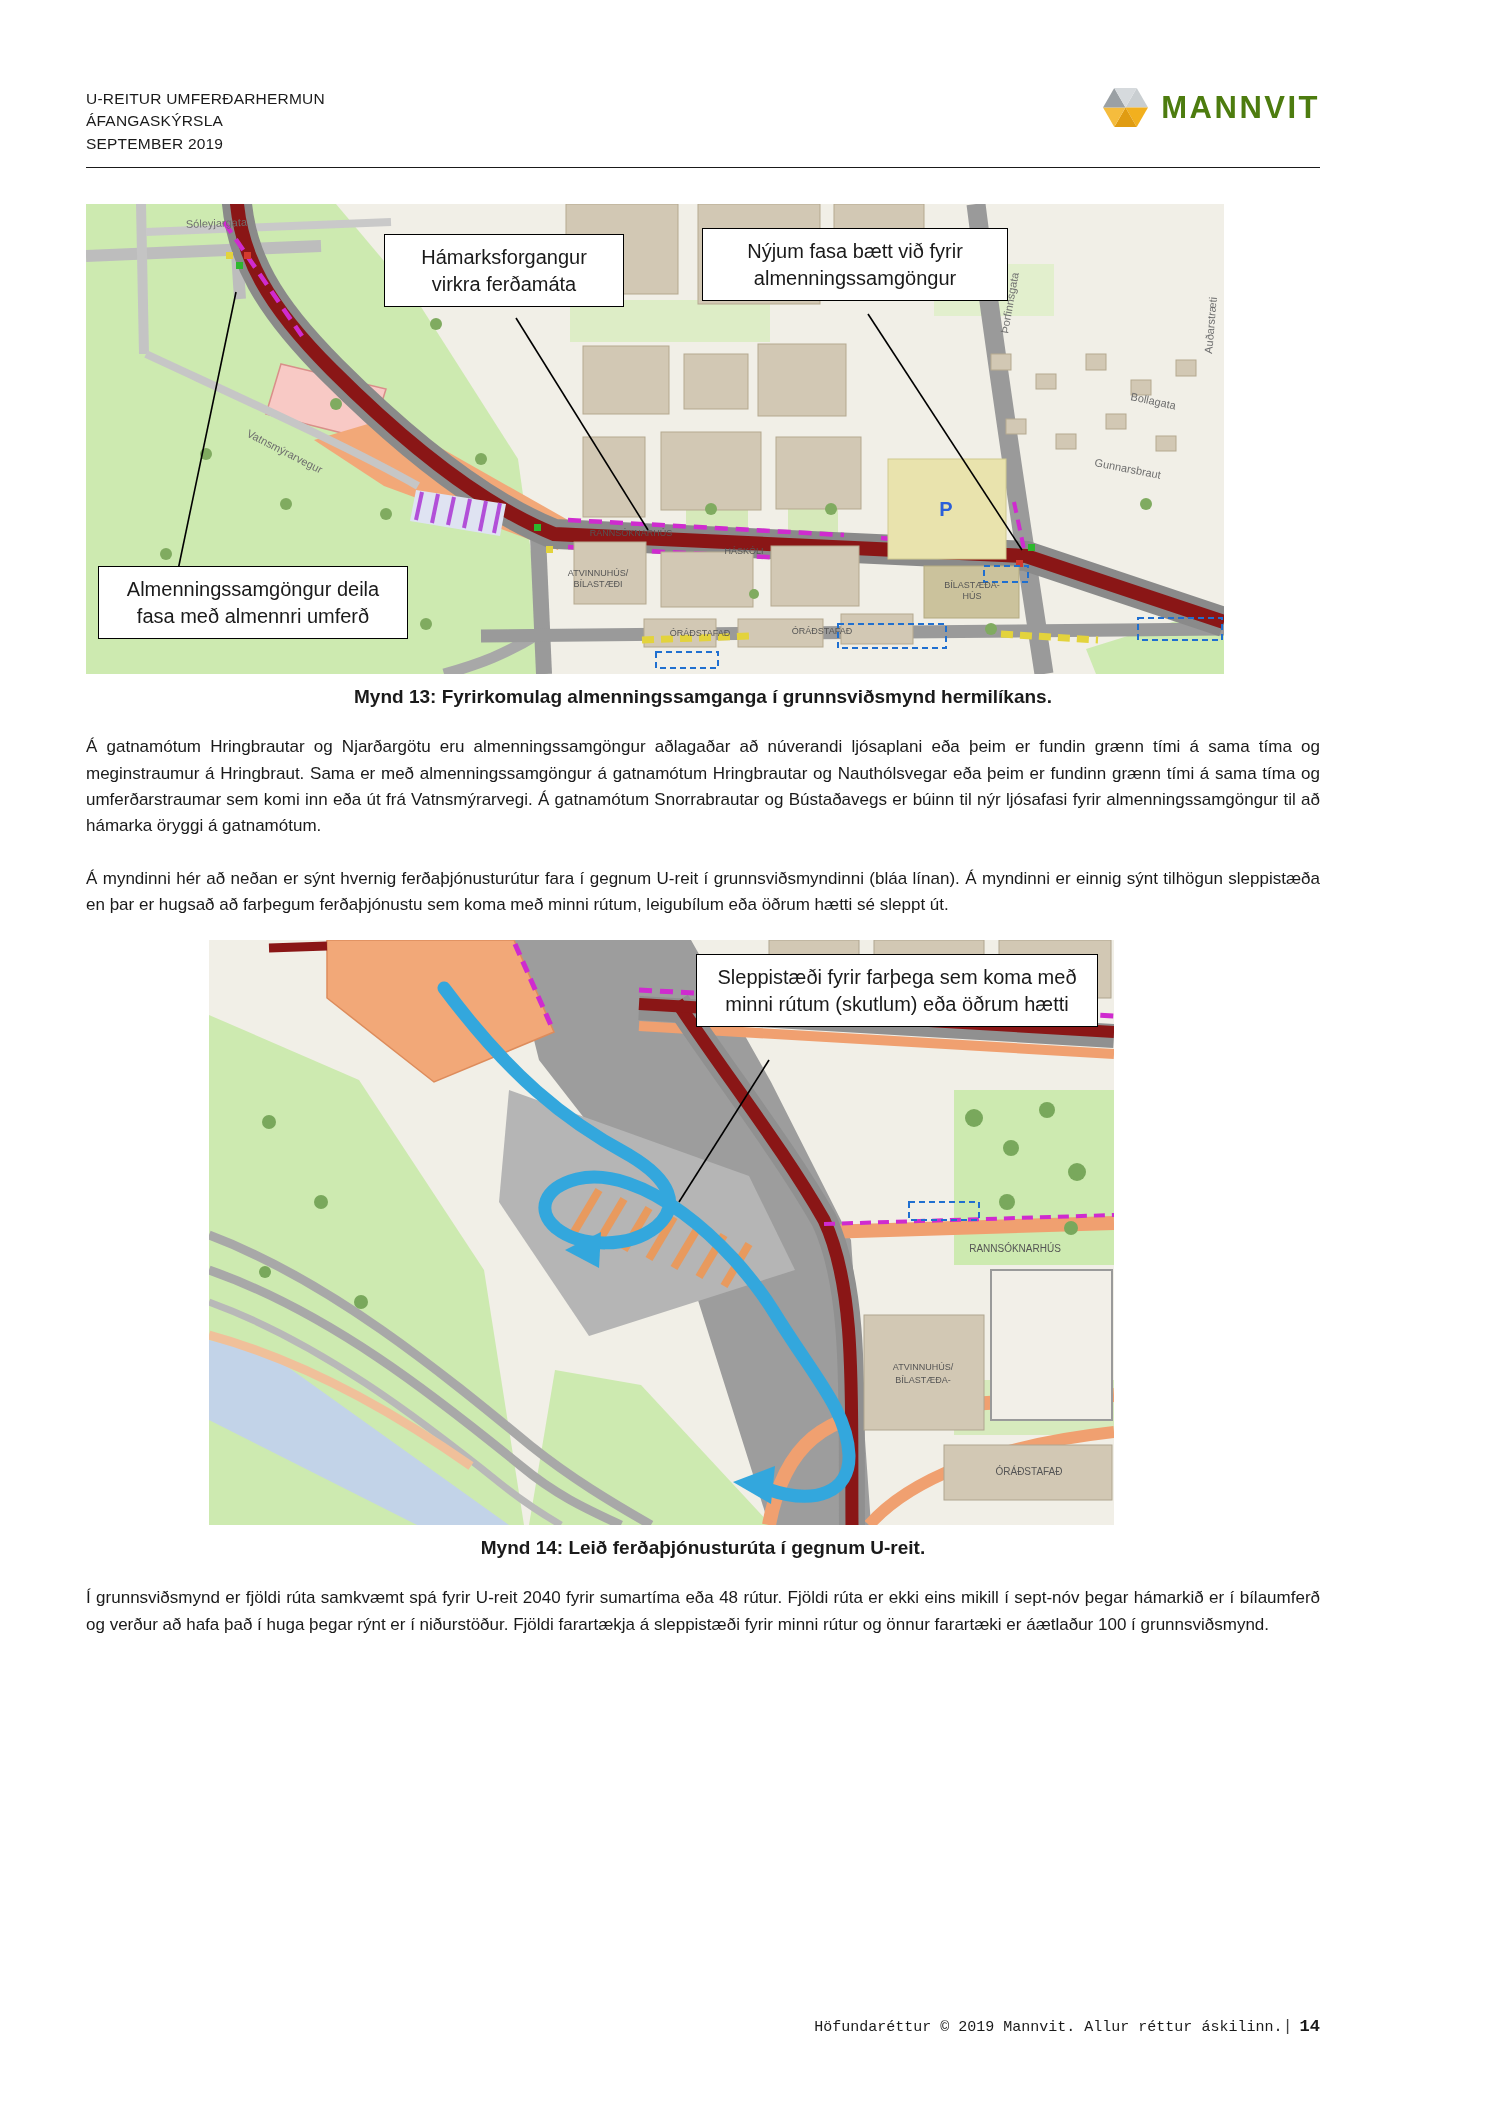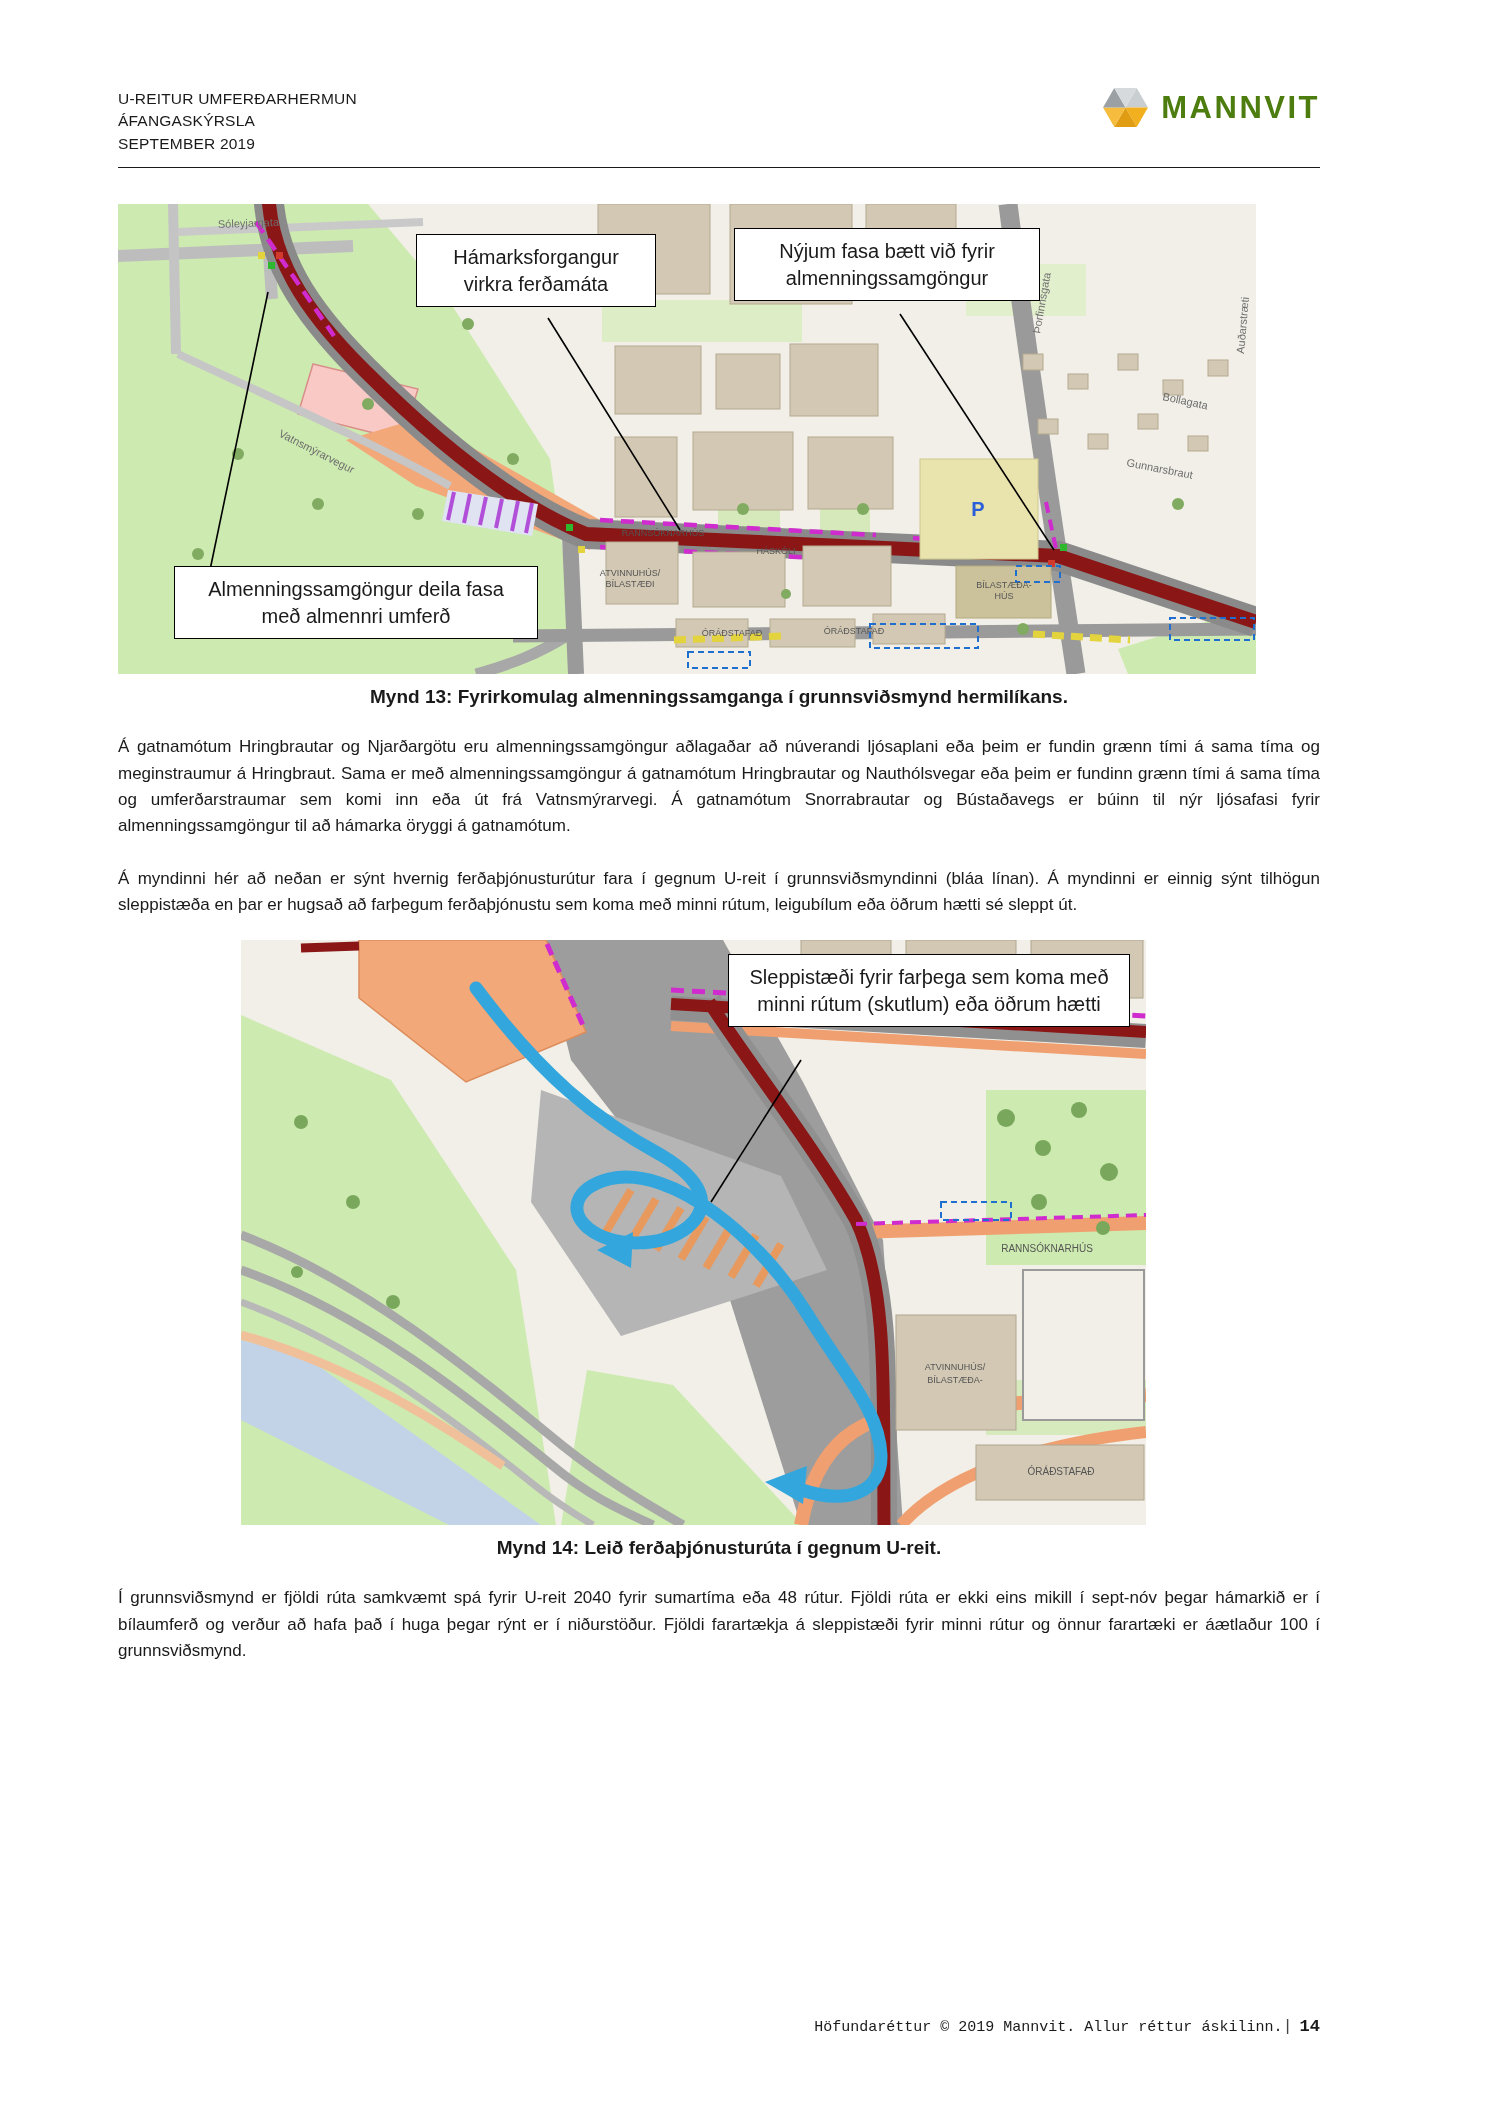--- a/index.html
+++ b/index.html
@@ -1,40 +1,40 @@
 <!DOCTYPE html>
 <html><head>
 <meta charset="utf-8">
 <style>
   html,body{margin:0;padding:0;background:#e8e8e8;}
   .page{
     position:relative; width:1501px; height:2122px; background:#ffffff;
     margin:0 auto; overflow:hidden;
     font-family:"Liberation Sans", sans-serif; color:#1a1a1a;
   }
-  .content{ padding:88px 181px 0 118px; }
+  .content{ padding:88px 181px 0 86px; }
   
   .doc-header{ display:flex; justify-content:space-between; align-items:flex-start; }
   .hdr-left div{ font-size:15.5px; line-height:1.45; letter-spacing:.2px; }
   .logo{ display:flex; align-items:center; gap:12px; margin-top:-4px;}
   .logo-text{ font-size:31px; font-weight:bold; color:#4d7c0f; letter-spacing:2.5px; }
   .header-rule{ border-bottom:1.8px solid #1a1a1a; margin-top:12px; }
   
   figure{ margin:0; }
   .fig13{ position:relative; width:1138px; height:470px; margin-top:36px; }
   .fig14{ position:relative; width:905px; height:585px; margin:22px 0 0 123px; }
   .map-svg{ position:absolute; inset:0; width:100%; height:100%; display:block; }
   .callout{
     position:absolute; background:#ffffff; border:1.7px solid #000;
     font-size:20px; line-height:1.32; text-align:center; padding:9px 13px;
     box-sizing:border-box; z-index:3;
   }
   .c13-1{ left:298px; top:30px;  width:240px; }
   .c13-2{ left:616px; top:24px;  width:306px; }
-  .c13-3{ left:12px;  top:362px; width:364px;margin-left:44px; }
+  .c13-3{ left:12px;  top:362px; width:310px; }
   .c14-1{ right:16px; top:14px;  width:402px; }
   figcaption{ font-size:19px; font-weight:bold; text-align:center; margin-top:12px; }
   
   .body-text{ font-size:17px; line-height:1.55; text-align:justify; margin:26px 0 0 0; }
   .section-heading{ margin:46px 0 0 0; font-size:27px; font-weight:bold; display:flex; }
   .section-num{ width:62px; flex:0 0 auto; }
   
   .street{ font-size:11px; fill:#6e6e6e; }
   .bldg{ font-size:9px; fill:#555; text-anchor:middle; }
   .p-label{ font-size:20px; font-weight:bold; fill:#2b5fd9; text-anchor:middle; }

